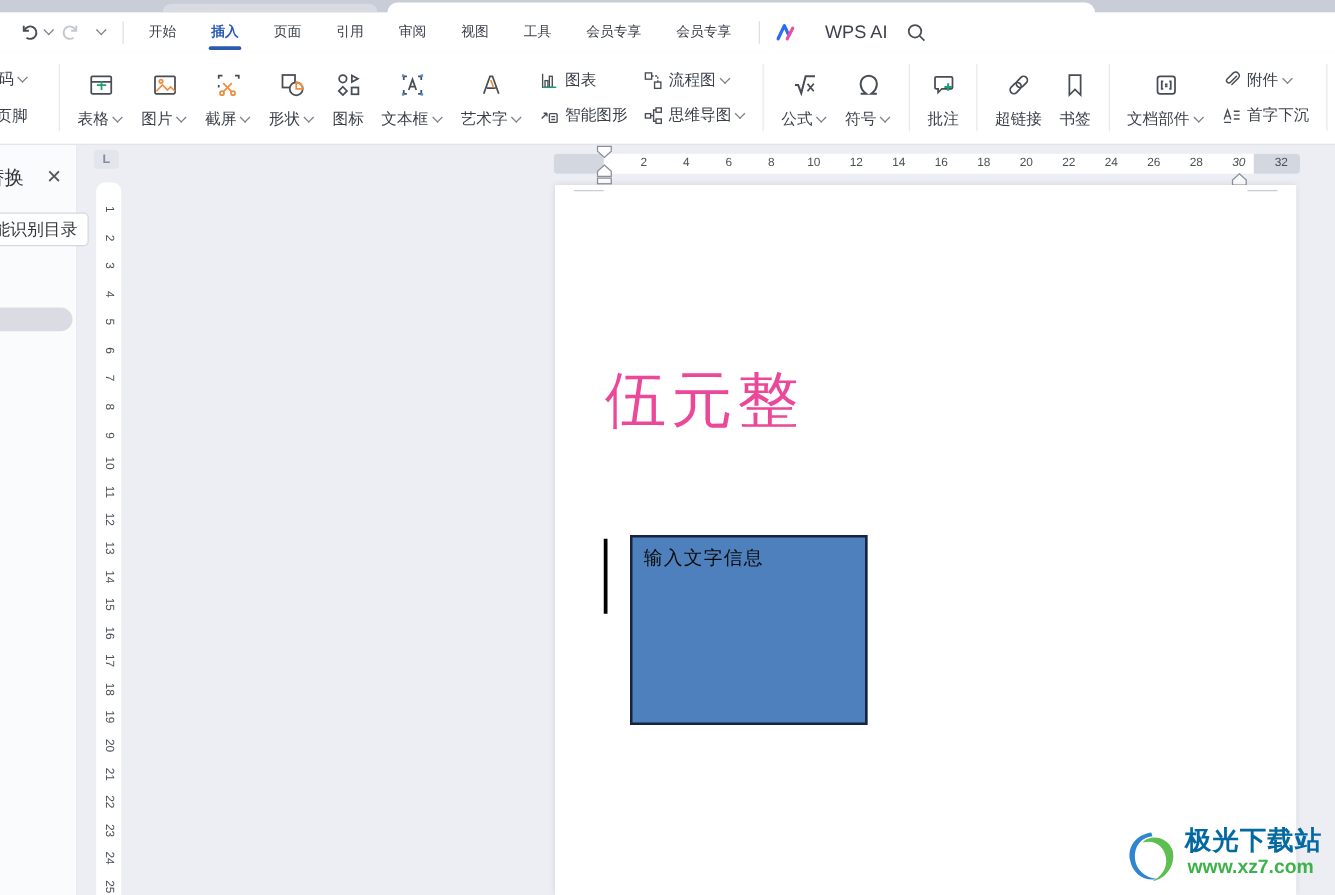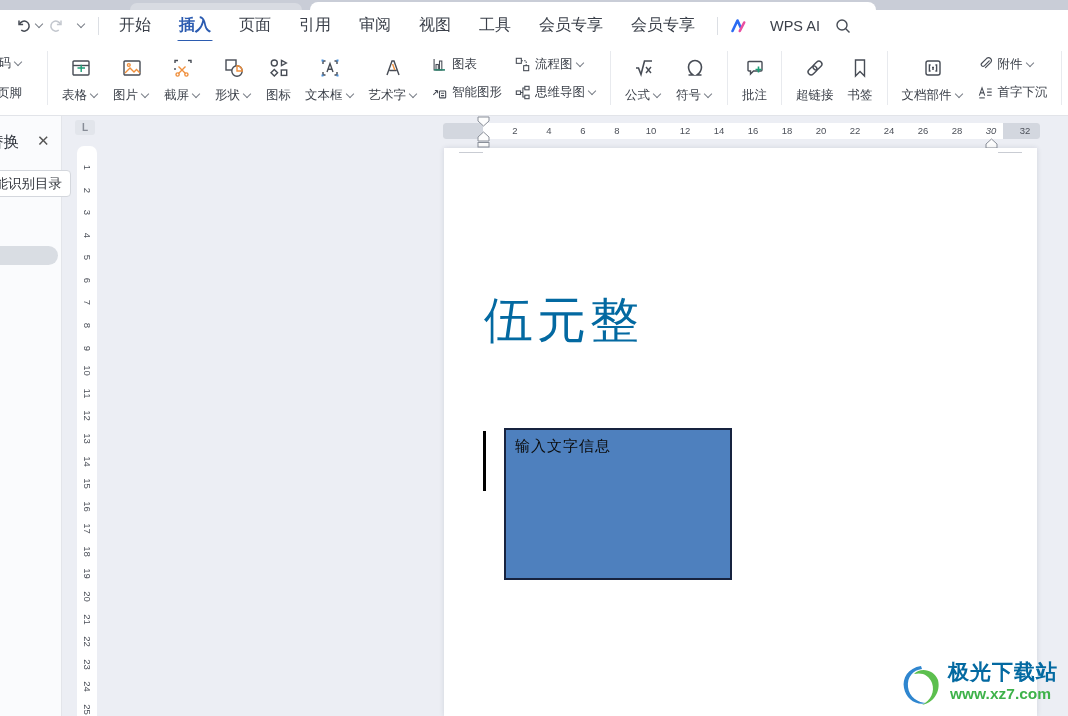--- a/index.html
+++ b/index.html
@@ -13,21 +13,21 @@
   .doc-tab-active { position:absolute; left:310px; top:2px; width:566px; height:10px; background:#ffffff; border-radius:8px 8px 0 0; }
 
   
   .menurow { position:absolute; left:0; top:10px; width:1068px; height:31px; background:#fff; display:flex; align-items:center; }
   .qat { display:flex; align-items:center; gap:4px; padding-left:16px; }
   .qat .btn { display:flex; align-items:center; color:#444; font-size:15px; }
   .qat .disabled { color:#c3c7ce; }
   .chev { width:6px; height:6px; display:inline-block; border-right:1.3px solid #7a7f88; border-bottom:1.3px solid #7a7f88; transform:rotate(45deg); margin:0 2px 3px 4px; }
   .vsep { width:1px; height:18px; background:#dcdfe4; margin:0 12px; }
   .menu-tabs { display:flex; align-items:center; gap:24px; margin-left:6px; }
-  .menu-tab { position:relative; font-size:16px; color:#3b404a; padding:5px 2px; cursor:default; white-space:nowrap;font-family:Liberation Mono, monospace; }
+  .menu-tab { position:relative; font-size:11px; color:#3b404a; padding:5px 2px; cursor:default; white-space:nowrap;font-family:Liberation Mono, monospace; }
   .menu-tab.active { color:#2b5bb0; font-weight:bold; }
   .menu-tab.active::after { content:""; position:absolute; left:0; right:0; bottom:-2px; height:3px; border-radius:2px; background:#2b5bb0; }
   .wpsai { display:flex; align-items:center; gap:23px; font-size:14.5px; color:#3b404a; }
   .searchicon { margin-left:14px; display:flex; }
 
   
   .ribbon { position:absolute; left:0; top:41px; width:1068px; height:75px; background:#fff; border-bottom:1px solid #e2e4e9; display:flex; align-items:center; overflow:hidden; }
   .rib-clip { width:40px; height:62px; position:relative; overflow:hidden; flex:none; }
   .rib-clip .r1 { position:absolute; left:-14px; top:8px; font-size:12.5px; color:#3a3f48; white-space:nowrap; display:flex; align-items:center; }
   .rib-clip .r2 { position:absolute; left:-28px; top:38px; font-size:12.5px; color:#3a3f48; white-space:nowrap; }
@@ -52,23 +52,23 @@
   .vruler .num { position:absolute; left:0; width:20px; text-align:center; font-size:9.5px; color:#4c5059; transform:rotate(90deg); }
   .hruler { position:absolute; left:443px; top:123px; width:597px; height:16px; background:#fff; border-radius:3px; }
   .hruler .zoneL { position:absolute; left:0; top:0; width:40px; height:16px; background:#d3d7df; border-radius:3px 0 0 3px; }
   .hruler .zoneR { position:absolute; left:560px; top:0; width:37px; height:16px; background:#d3d7df; border-radius:0 3px 3px 0; }
   .hruler .num { position:absolute; top:1px; font-size:9.5px; color:#4c5059; line-height:14px; transform:translateX(-50%); }
   .marker { position:absolute; }
 
   
   .page { position:absolute; left:444px; top:148px; width:593px; height:568px; background:#fff; box-shadow:0 0 5px rgba(40,50,80,.14); }
   .margin-mark { position:absolute; height:1px; width:24px; background:#c9ccd3; top:4px; }
-  .doc-heading { position:absolute; left:40px; top:140px; font-family:"Liberation Serif","DejaVu Serif",serif; font-size:49px; color:#0369a1; letter-spacing:4px; white-space:nowrap; }
+  .doc-heading { position:absolute; left:40px; top:140px; font-family:"Liberation Serif","DejaVu Serif",serif; font-size:49px; color:#ec4899; letter-spacing:4px; white-space:nowrap; }
   .caret { position:absolute; left:39px; top:283px; width:2.5px; height:60px; background:#000; }
-  .textbox { position:absolute; left:60px; top:280px; width:228px; height:152px; }
+  .textbox { position:absolute; left:60px; top:280px; width:190px; height:152px; }
   .textbox .label { position:absolute; left:9px; top:7px; font-size:15px; color:#0b0b0b; letter-spacing:1px; white-space:nowrap; }
 
   
   .watermark { position:absolute; left:898px; top:656px; width:170px; height:58px; }
   .wm-title { position:absolute; left:50px; top:2px; font-size:21px; font-weight:bold; letter-spacing:1px; white-space:nowrap; }
   .wm-url { position:absolute; left:52px; top:29px; font-size:15.5px; font-weight:bold; white-space:nowrap; }
 </style>
 </head>
 <body>
 

